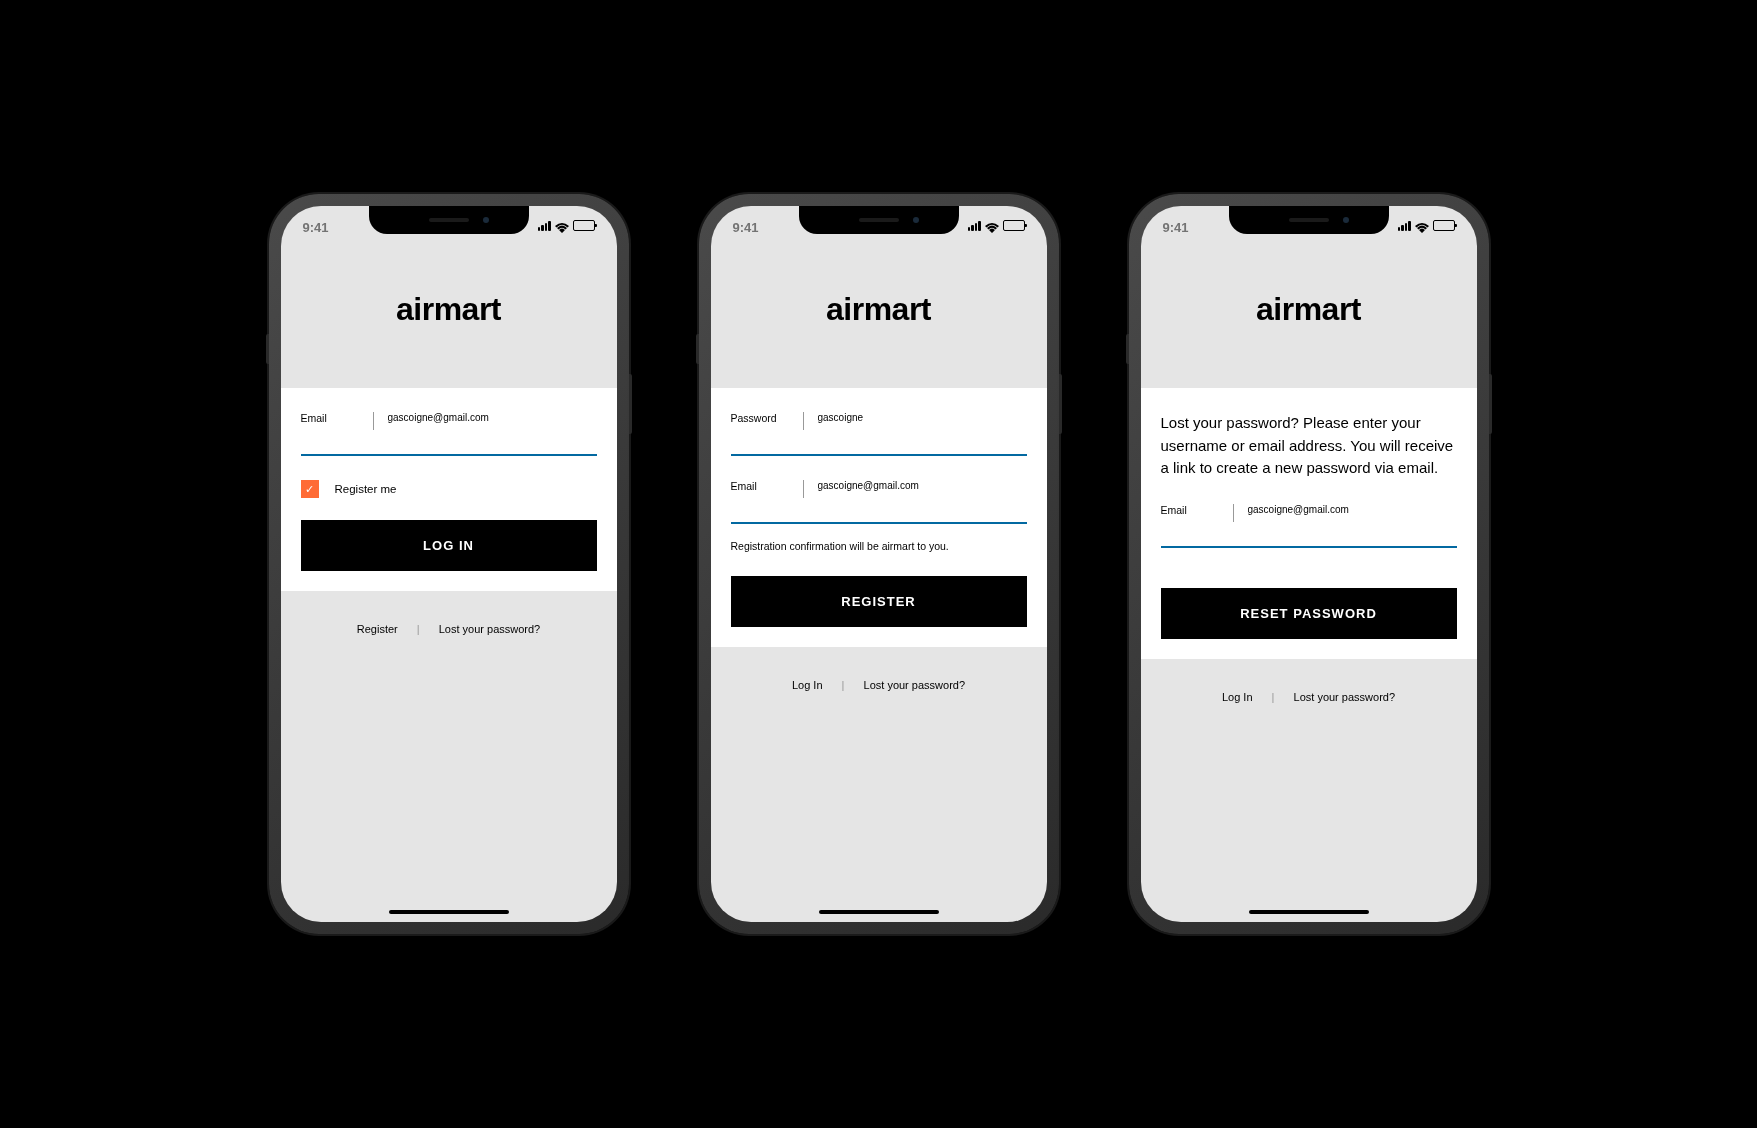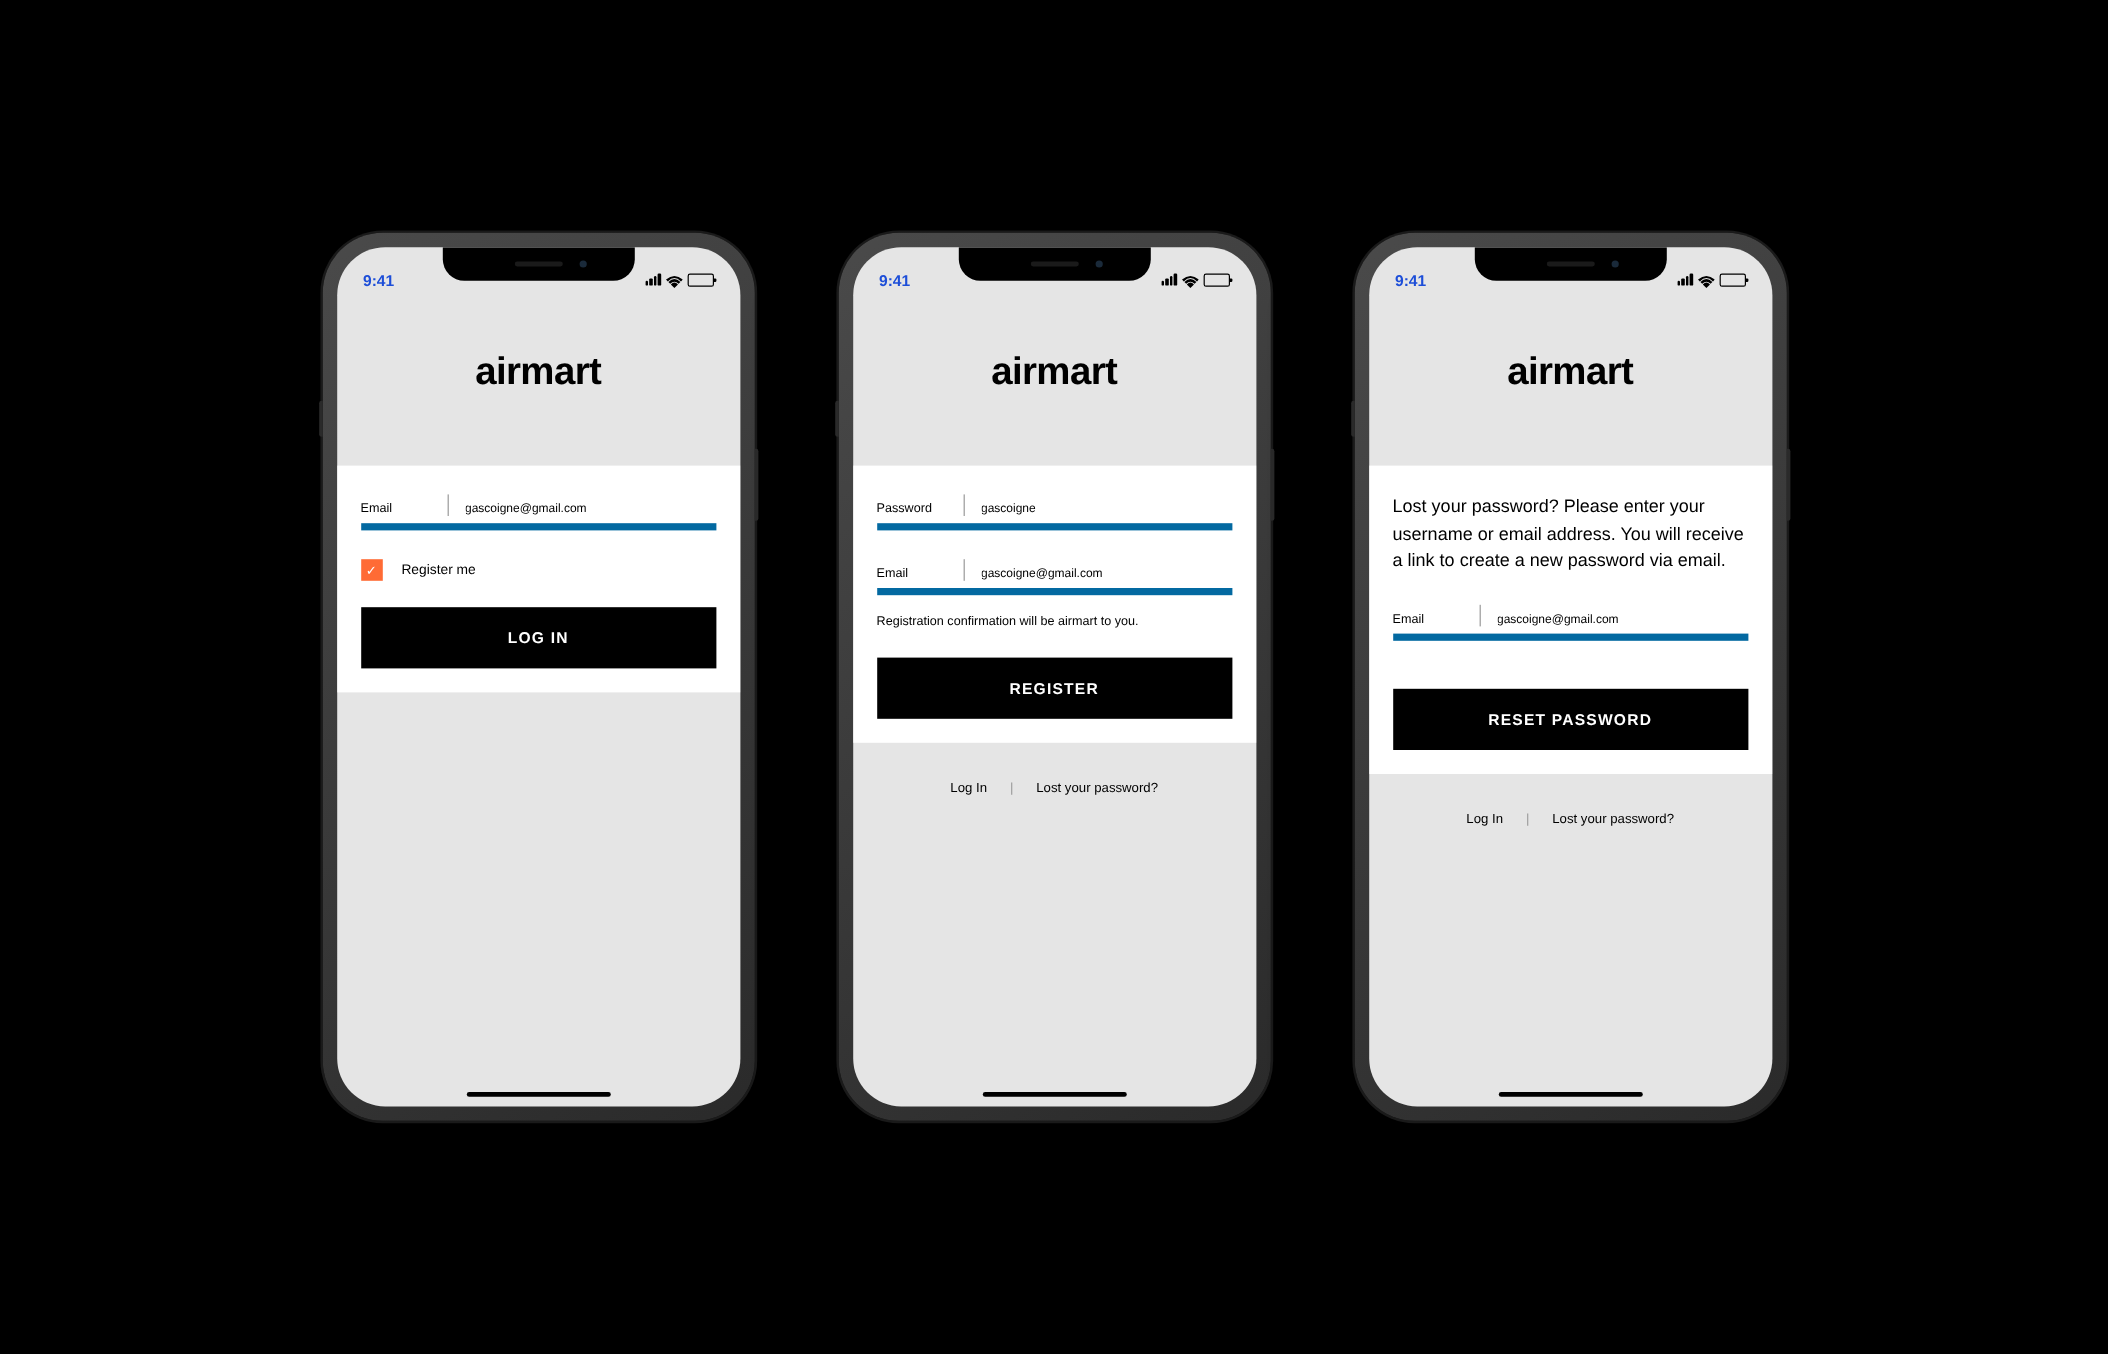--- a/index.html
+++ b/index.html
@@ -88,26 +88,26 @@
       height: 6px;
       background: #1a2a3a;
       border-radius: 50%;
       position: absolute;
       right: 40px;
     }
     
     .status-bar {
       display: flex;
       justify-content: space-between;
-      align-items: center;
+      align-items: flex-start;
       padding: 14px 22px 0;
       height: 40px;
       font-size: 13px;
       font-weight: 600;
-      color: #1d4ed8;
+      color: #737373;
     }
     
     .status-right {
       display: flex;
       align-items: center;
       gap: 4px;
     }
     
     .signal-icon {
       display: flex;
@@ -185,23 +185,23 @@
     
     .info-text {
       font-size: 15px;
       line-height: 1.5;
       color: #000;
       margin-bottom: 24px;
     }
     
     .field-row {
       display: flex;
-      align-items: flex-end;
-      border-bottom: 6px solid #0369a1;
-      padding-bottom: 6px;
+      align-items: flex-start;
+      border-bottom: 2px solid #0369a1;
+      padding-bottom: 24px;
       margin-bottom: 24px;
     }
     
     .field-label {
       font-size: 10.5px;
       color: #000;
       width: 72px;
       flex-shrink: 0;
     }
     
@@ -328,20 +328,25 @@
         <span class="field-divider"></span>
         <input class="field-value" value="gascoigne@gmail.com" style="">
       </div>
       <div class="checkbox-row">
         <span class="checkbox">✓</span>
         <span class="checkbox-label">Register me</span>
       </div>
       <button class="primary-button">LOG IN</button>
     </div>
 
+    <div class="footer-links">
+      <span class="footer-link">Register</span>
+      <span class="footer-sep">|</span>
+      <span class="footer-link">Lost your password?</span>
+    </div>
 
     <div class="home-indicator"></div>
   </div>
 </div>
 
 <div class="phone">
   <div class="screen">
     <div class="notch">
       <div class="notch-speaker"></div>
       <div class="notch-camera"></div>

